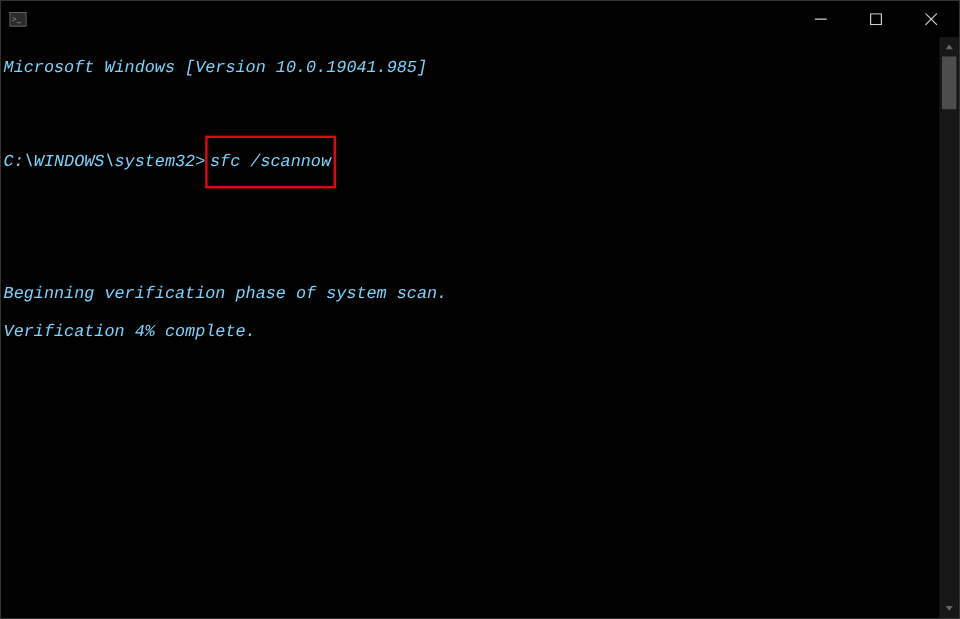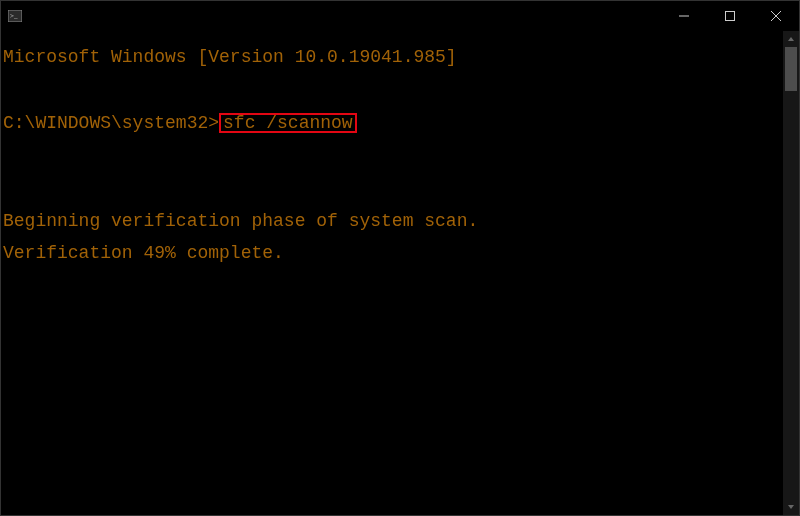--- a/index.html
+++ b/index.html
@@ -60,31 +60,32 @@
   .win-btn svg { display: block; }
   .console-wrap {
     flex: 1;
     display: flex;
     background: #000;
     min-height: 0;
   }
   .console {
     flex: 1;
     background: #000;
-    color: #a16207;
-    font-size: 18px;
+    color: #7dd3fc;
+    font-size: 14px;
     line-height: 16px;
     padding: 2px 0 0 2px;
     white-space: pre;
     overflow: hidden;
+    font-style: italic;
   }
   .line { min-height: 16px; }
   .highlight-box {
     border: 2px solid #e30613;
-    padding: 0 2px;
+    padding: 12px 2px;
     display: inline-block;
   }
   .scrollbar {
     width: 16px;
     background: #171717;
     display: flex;
     flex-direction: column;
     flex-shrink: 0;
   }
   .sb-btn {
@@ -143,21 +144,21 @@
   </div>
 
   <div class="console-wrap">
     <div class="console">
 <div class="line">Microsoft Windows [Version 10.0.19041.985]</div>
 <div class="line"></div>
 <div class="line"><span>C:\WINDOWS\system32&gt;</span><span class="highlight-box"><span>sfc /scannow</span></span></div>
 <div class="line"></div>
 <div class="line"></div>
 <div class="line">Beginning verification phase of system scan.</div>
-<div class="line">Verification 49% complete.</div>
+<div class="line">Verification 4% complete.</div>
     </div>
     <div class="scrollbar">
       <div class="sb-btn">
         <svg width="8" height="8" viewBox="0 0 8 8">
             <polygon points="4,2 7,6 1,6" fill="#666"></polygon>
           </svg>
       </div>
       <div class="sb-track">
         <div class="sb-thumb"></div>
       </div>

